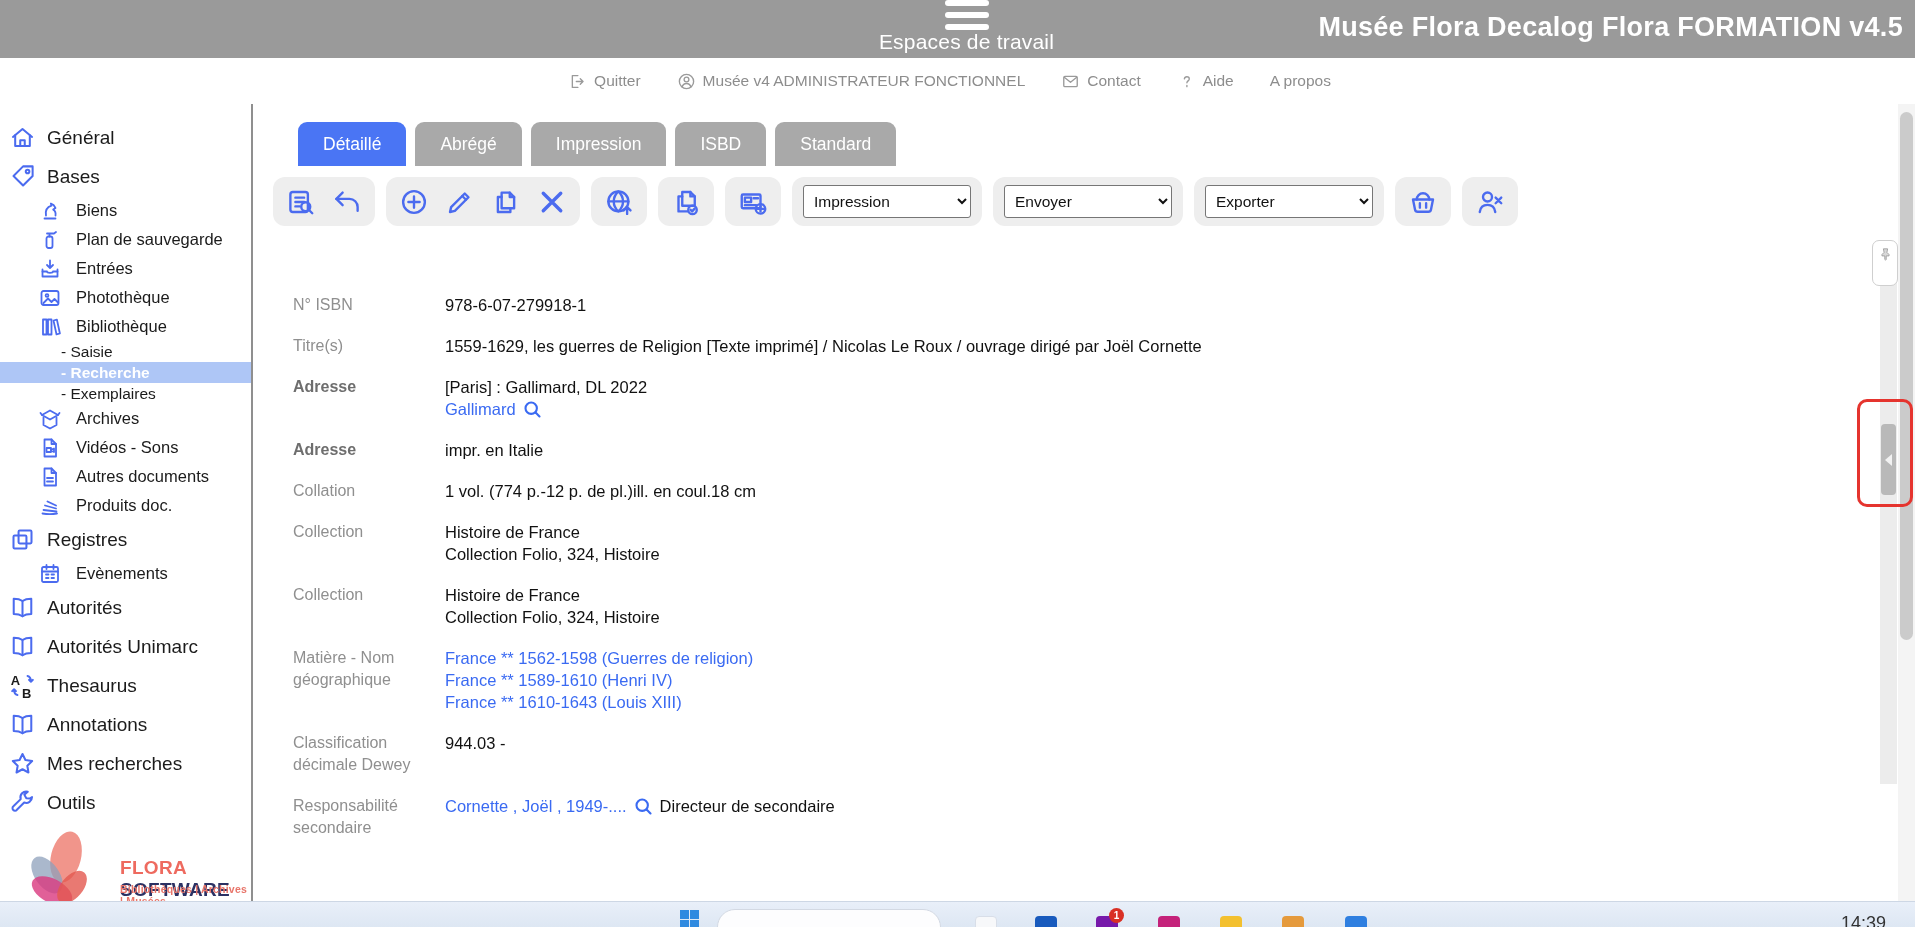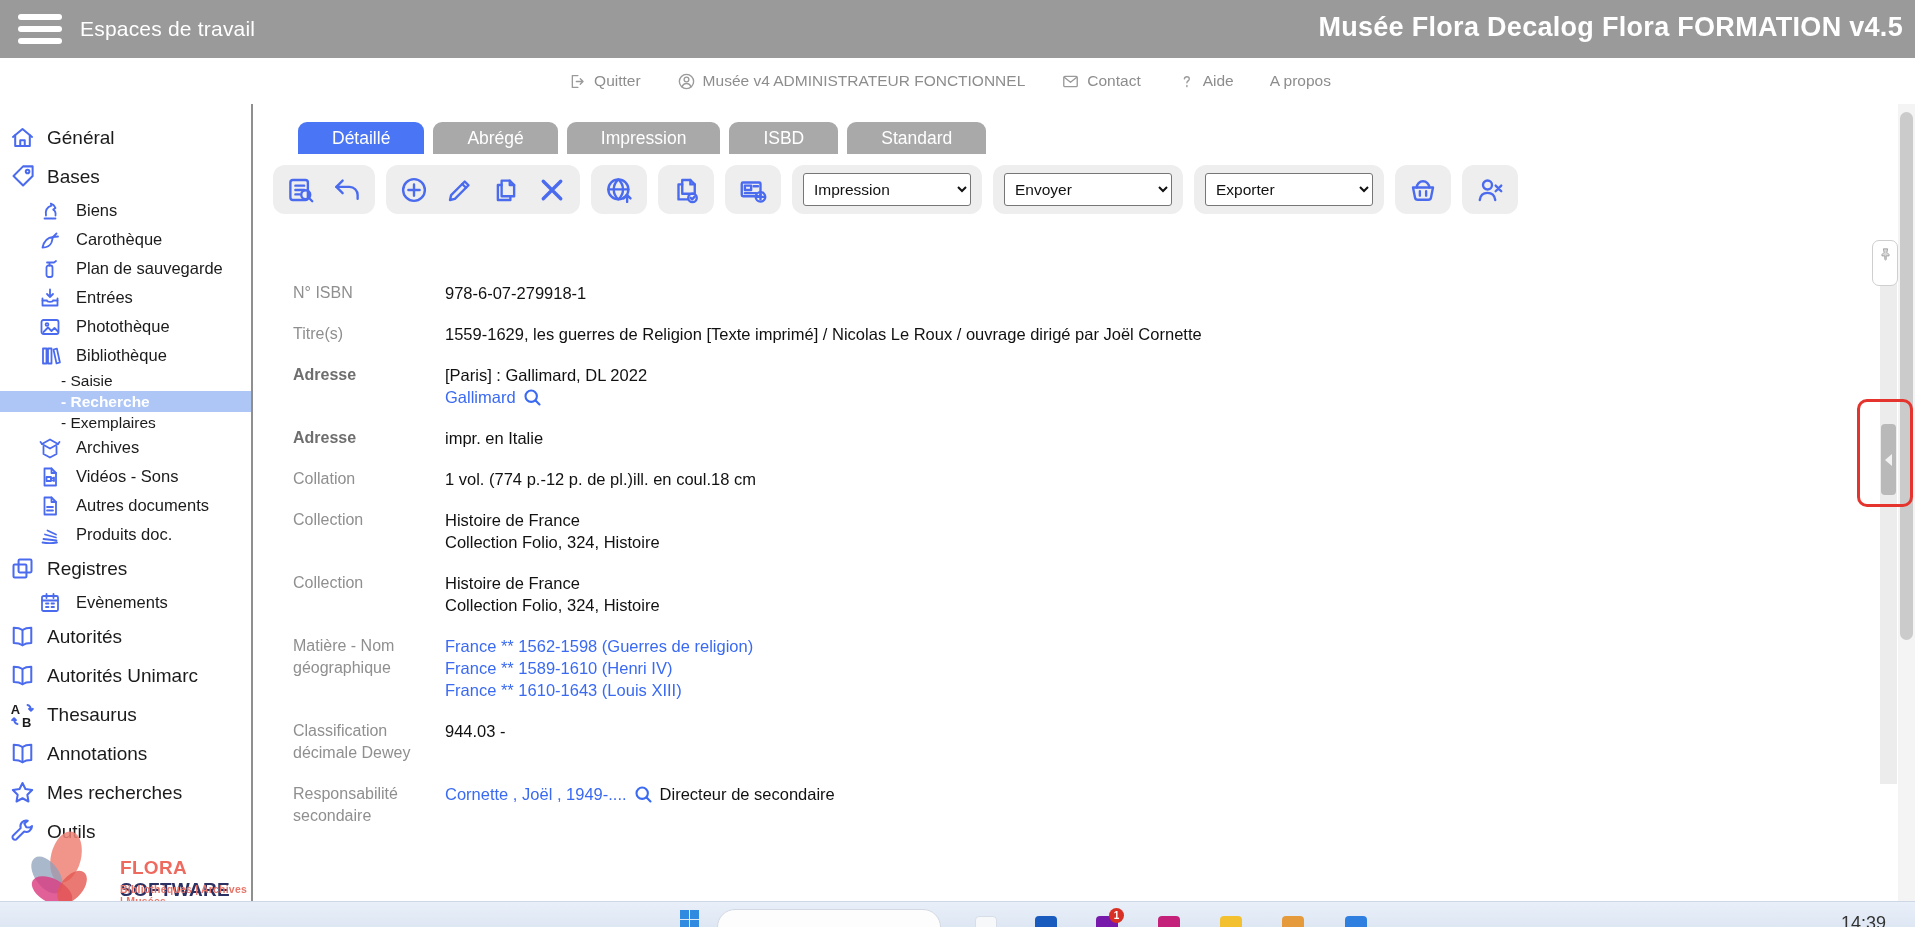--- a/index.html
+++ b/index.html
@@ -1,21 +1,21 @@
 <!DOCTYPE html>
 <html><head>
 <meta charset="utf-8">
 <style>
   * { margin:0; padding:0; box-sizing:border-box; }
   html,body { width:1915px; height:927px; overflow:hidden; background:#fff;
     font-family:"Liberation Sans", sans-serif; }
   #app { position:relative; width:1915px; height:927px; background:#fff; }
 
   
-  .topbar { position:relative; height:58px; background:#9a9a9a; display:flex; align-items:center; }
+  .topbar { position:relative; height:58px; background:#9a9a9a; display:flex; align-items:center;flex-direction:column; }
   .burger { width:44px; height:30px; margin-left:18px; display:flex; flex-direction:column; justify-content:space-between; cursor:pointer; }
   .burger span { display:block; height:6px; background:#fff; border-radius:3px; }
   .workspace { color:#fff; font-size:21px; margin-left:18px; letter-spacing:.2px; }
   .apptitle { position:absolute; right:12px; top:12px; color:#fff; font-size:27px; font-weight:bold; letter-spacing:.3px; }
 
   
   .account-bar { height:46px; display:flex; justify-content:center; align-items:center; gap:36px; padding-right:16px; }
   .acct-item { display:flex; align-items:center; gap:7px; color:#8d8d8d; font-size:15.5px; cursor:pointer; }
   .acct-item svg { width:19px; height:19px; stroke:#9a9a9a; fill:none; stroke-width:1.7; stroke-linecap:round; stroke-linejoin:round; }
 
@@ -36,21 +36,21 @@
   .lvl3.sel { background:#aec6f6; color:#fff; font-weight:bold; }
 
   
   .logo { position:absolute; left:14px; bottom:8px; width:238px; height:92px; }
   .logo-text { position:absolute; left:106px; top:30px; font-size:19px; font-weight:bold; letter-spacing:.3px; }
   .logo-text .fl { color:#ee6a5f; } .logo-text .sw { color:#2b3163; }
   .logo-tag { position:absolute; left:106px; top:56px; font-size:10.5px; color:#e8756a; font-weight:bold; letter-spacing:.2px; }
 
   
   .tabs { display:flex; gap:9px; margin:18px 0 0 45px; }
-  .tab { height:32px; padding:0 34px; display:flex; align-items:center; color:#fff; font-size:17.5px;
+  .tab { height:44px; padding:0 25px; display:flex; align-items:center; color:#fff; font-size:17.5px;
          background:#a9a9a9; border-radius:9px 9px 0 0; cursor:pointer; }
   .tab.active { background:#4a75f4; }
 
   
   .toolbar { display:flex; align-items:center; gap:11px; margin:11px 0 0 20px; }
   .tgroup { display:flex; align-items:center; gap:16px; background:#eeeeee; border-radius:12px; padding:9px 13px; height:49px; }
   .tbtn { width:30px; height:30px; display:flex; align-items:center; justify-content:center; cursor:pointer; }
   .tbtn svg { width:30px; height:30px; stroke:#4b6bef; fill:none; stroke-width:1.9; stroke-linecap:round; stroke-linejoin:round; }
   .dgroup { background:#eeeeee; border-radius:12px; padding:8px 11px; height:49px; display:flex; align-items:center; }
   .dgroup select { width:168px; height:33px; font-size:15.5px; font-family:inherit; color:#111;
@@ -160,27 +160,20 @@
             <span>Bases</span>
           </div>
           <div class="nav-item lvl2">
             <svg class="" viewBox="0 0 24 24">
               <path d="M6.5 19.5h11M8 16.5c-.8-4.5.7-8.3 5.5-9.8l-.7-2.2 2.8 1.5 1.9 3-2.3 1.6c2.8 1.6 2.6 3.9 2.3 5.9"></path>
             </svg>
             <span>Biens</span>
           </div>
           <div class="nav-item lvl2">
             <svg class="" viewBox="0 0 24 24">
-              <path d="M4.5 19.5C6 13 9.5 9.5 15 9l-1.5 5.5c-1.5 3.5-5 5-9 5z"></path>
-              <path d="M15 9l3.5-3.5M15 9l5-.5"></path>
-            </svg>
-            <span>Carothèque</span>
-          </div>
-          <div class="nav-item lvl2">
-            <svg class="" viewBox="0 0 24 24">
               <rect x="8.5" y="8.5" width="6" height="11.5" rx="2"></rect>
               <path d="M11.5 8.5v-3m0 0h4.5l2-1.5M9 5.5h2.5"></path>
             </svg>
             <span>Plan de sauvegarde</span>
           </div>
           <div class="nav-item lvl2">
             <svg class="" viewBox="0 0 24 24">
               <path d="M12 3.5v7.5m-3-3 3 3 3-3"></path>
               <path d="M4.5 12.5v7h15v-7"></path>
               <path d="M4.5 14.5H9c0 1.8 6 1.8 6 0h4.5"></path>

